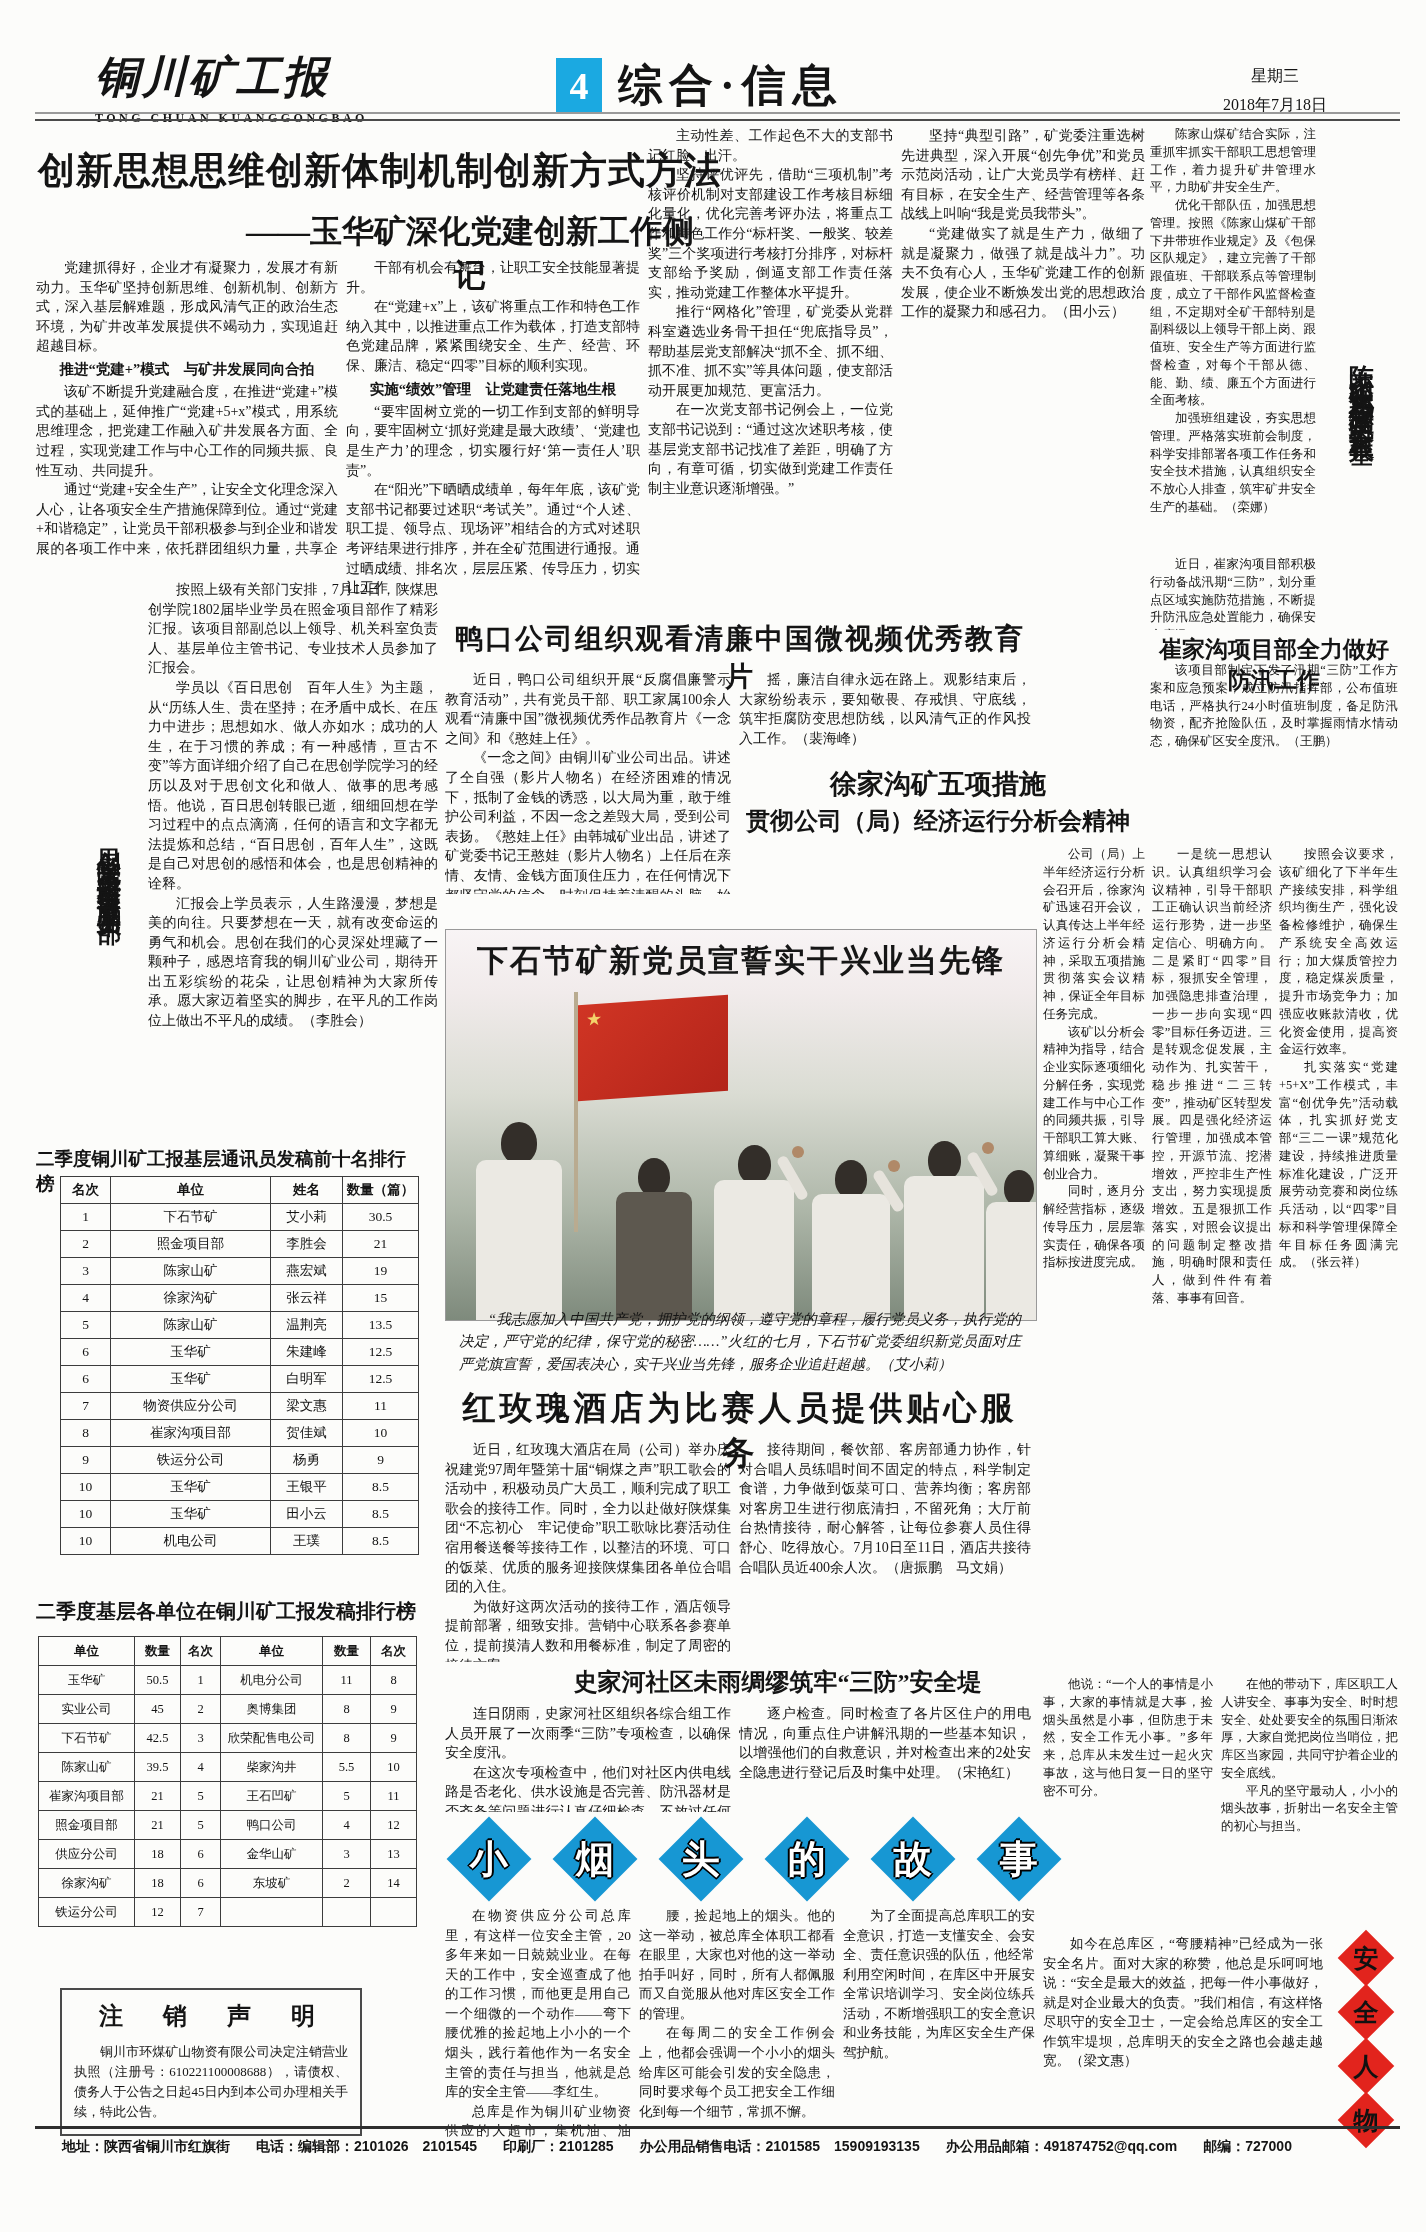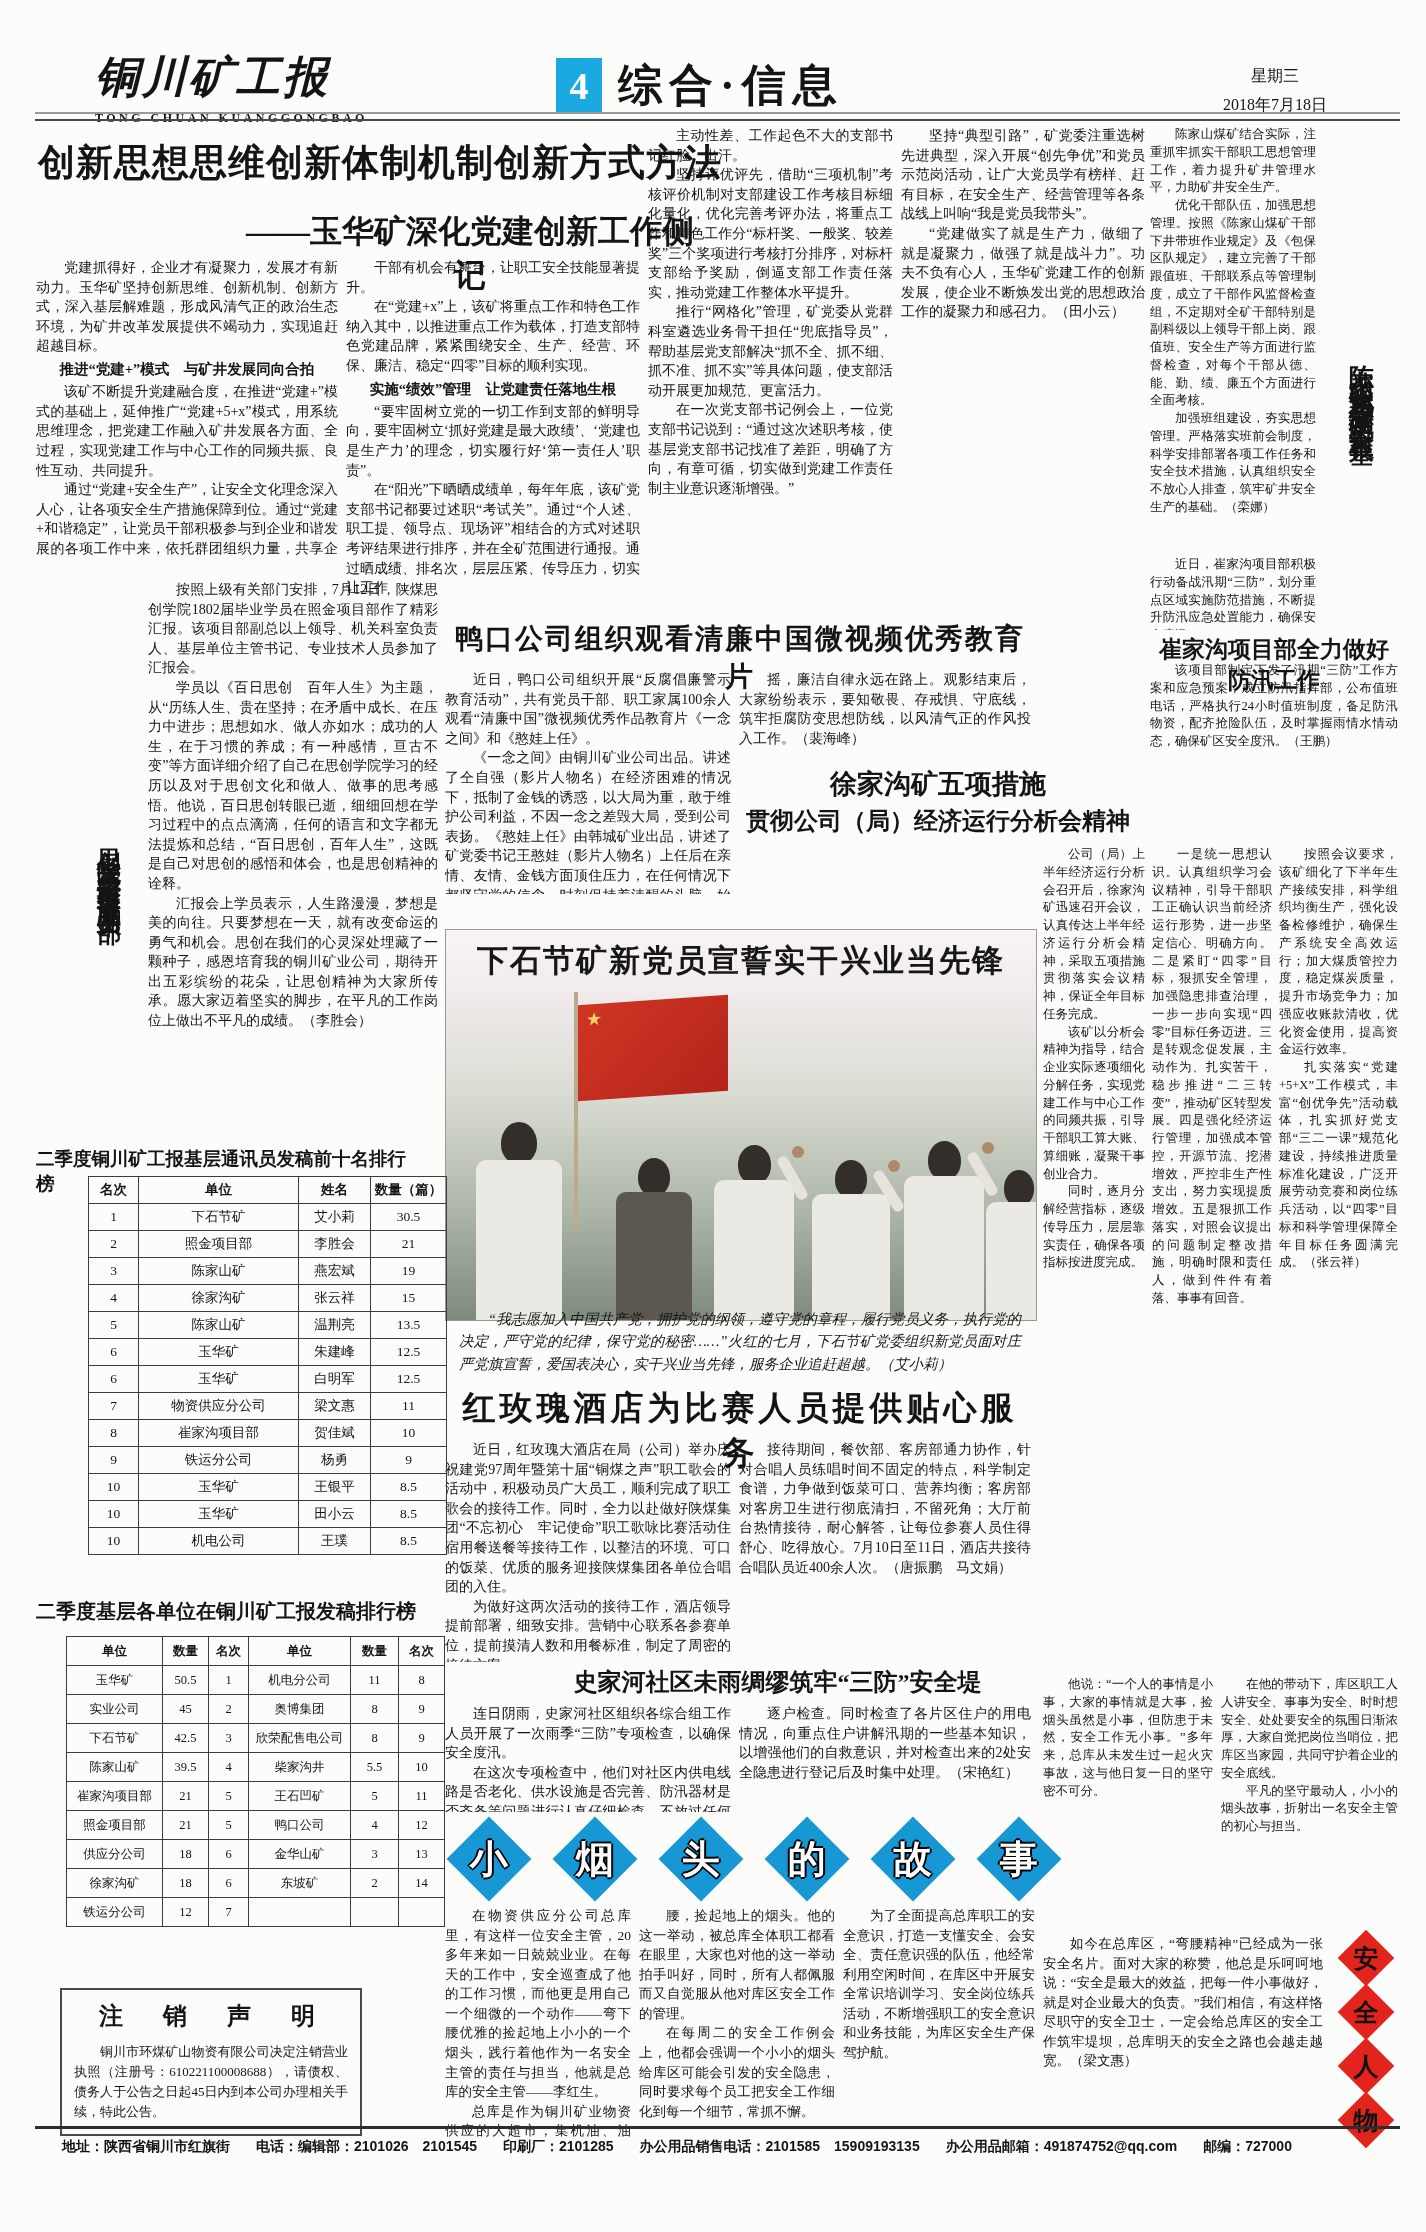--- a/index.html
+++ b/index.html
@@ -20,21 +20,21 @@
   .sm{font-size:12.5px;line-height:1.42;}
   .md{font-size:13.5px;line-height:1.45;}
   .ssub{font-weight:700;text-align:center;font-size:14.5px;margin:3px 0;}
   
   .h-main{display:flex;justify-content:space-between;font-size:37px;font-weight:900;letter-spacing:1px;}
   .h-sub{font-size:32px;font-weight:700;text-align:center;}
   .h-mid{font-weight:900;text-align:center;}
   .h-banner{font-weight:900;text-align:center;letter-spacing:2px;}
   .vt{writing-mode:vertical-rl;text-orientation:upright;font-weight:900;text-align:center;}
   
-  table{border-collapse:collapse;width:100%;table-layout:fixed;margin-left:28px;}
+  table{border-collapse:collapse;width:100%;table-layout:fixed;}
   th,td{border:1px solid #3c3c3c;text-align:center;padding:0 2px;overflow:hidden;white-space:nowrap;}
   .t1 th,.t1 td{height:26px;font-size:13.5px;}
   .t2 th,.t2 td{height:28px;font-size:12.5px;}
   th{font-weight:700;}
   .t1 col:nth-child(1){width:50px;} .t1 col:nth-child(2){width:160px;}
   .t1 col:nth-child(3){width:72px;} .t1 col:nth-child(4){width:76px;}
   .t2 col:nth-child(1){width:96px;} .t2 col:nth-child(2){width:46px;}
   .t2 col:nth-child(3){width:40px;} .t2 col:nth-child(4){width:102px;}
   .t2 col:nth-child(5){width:48px;} .t2 col:nth-child(6){width:46px;}
   .tbl-title{font-weight:900;text-align:left;}
@@ -84,21 +84,21 @@
 <div class="abs pagebox" style="left:556px;top:58px;">
   <span>4</span>
 </div>
 <div class="abs section-title" style="left:618px;top:56px;">综合·信息</div>
 <div class="abs datebox" style="left:1160px;top:62px;width:230px;">
   <div>星期三</div>
   <div>2018年7月18日</div>
 </div>
 <div class="abs rule2" style="left:35px;top:112px;width:1365px;"></div>
 
-<div class="abs h-main" style="left:38px;top:138px;width:684px;">
+<div class="abs h-main" style="left:38px;top:146px;width:684px;">
   <span>创新思想思维</span>
   <span>创新体制机制</span>
   <span>创新方式方法</span>
 </div>
 <div class="abs h-sub" style="left:240px;top:210px;width:460px;">——玉华矿深化党建创新工作侧记</div>
 
 <div class="abs btxt" style="left:36px;top:258px;width:302px;height:298px;">
   <div>
       <p>党建抓得好，企业才有凝聚力，发展才有新动力。玉华矿坚持创新思维、创新机制、创新方式，深入基层解难题，形成风清气正的政治生态环境，为矿井改革发展提供不竭动力，实现追赶超越目标。</p>
     </div>

